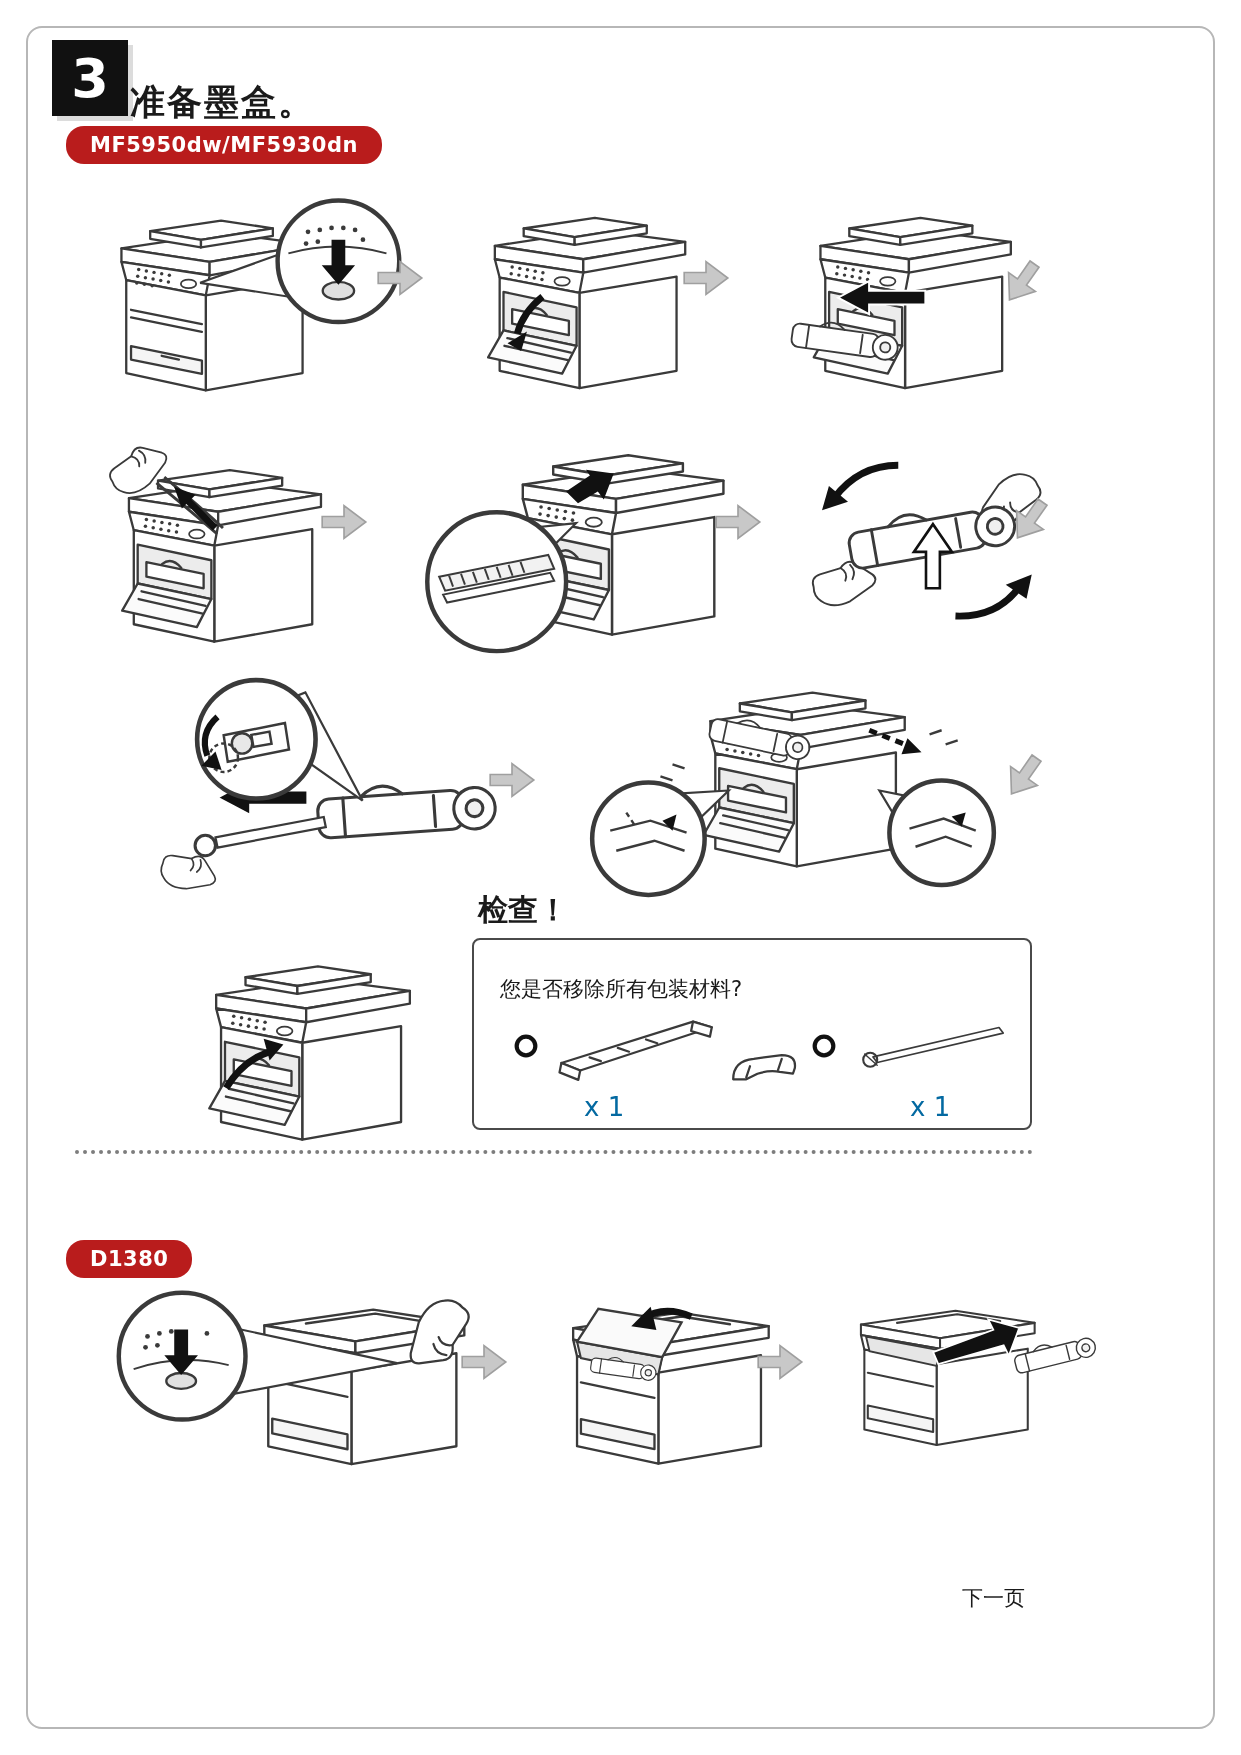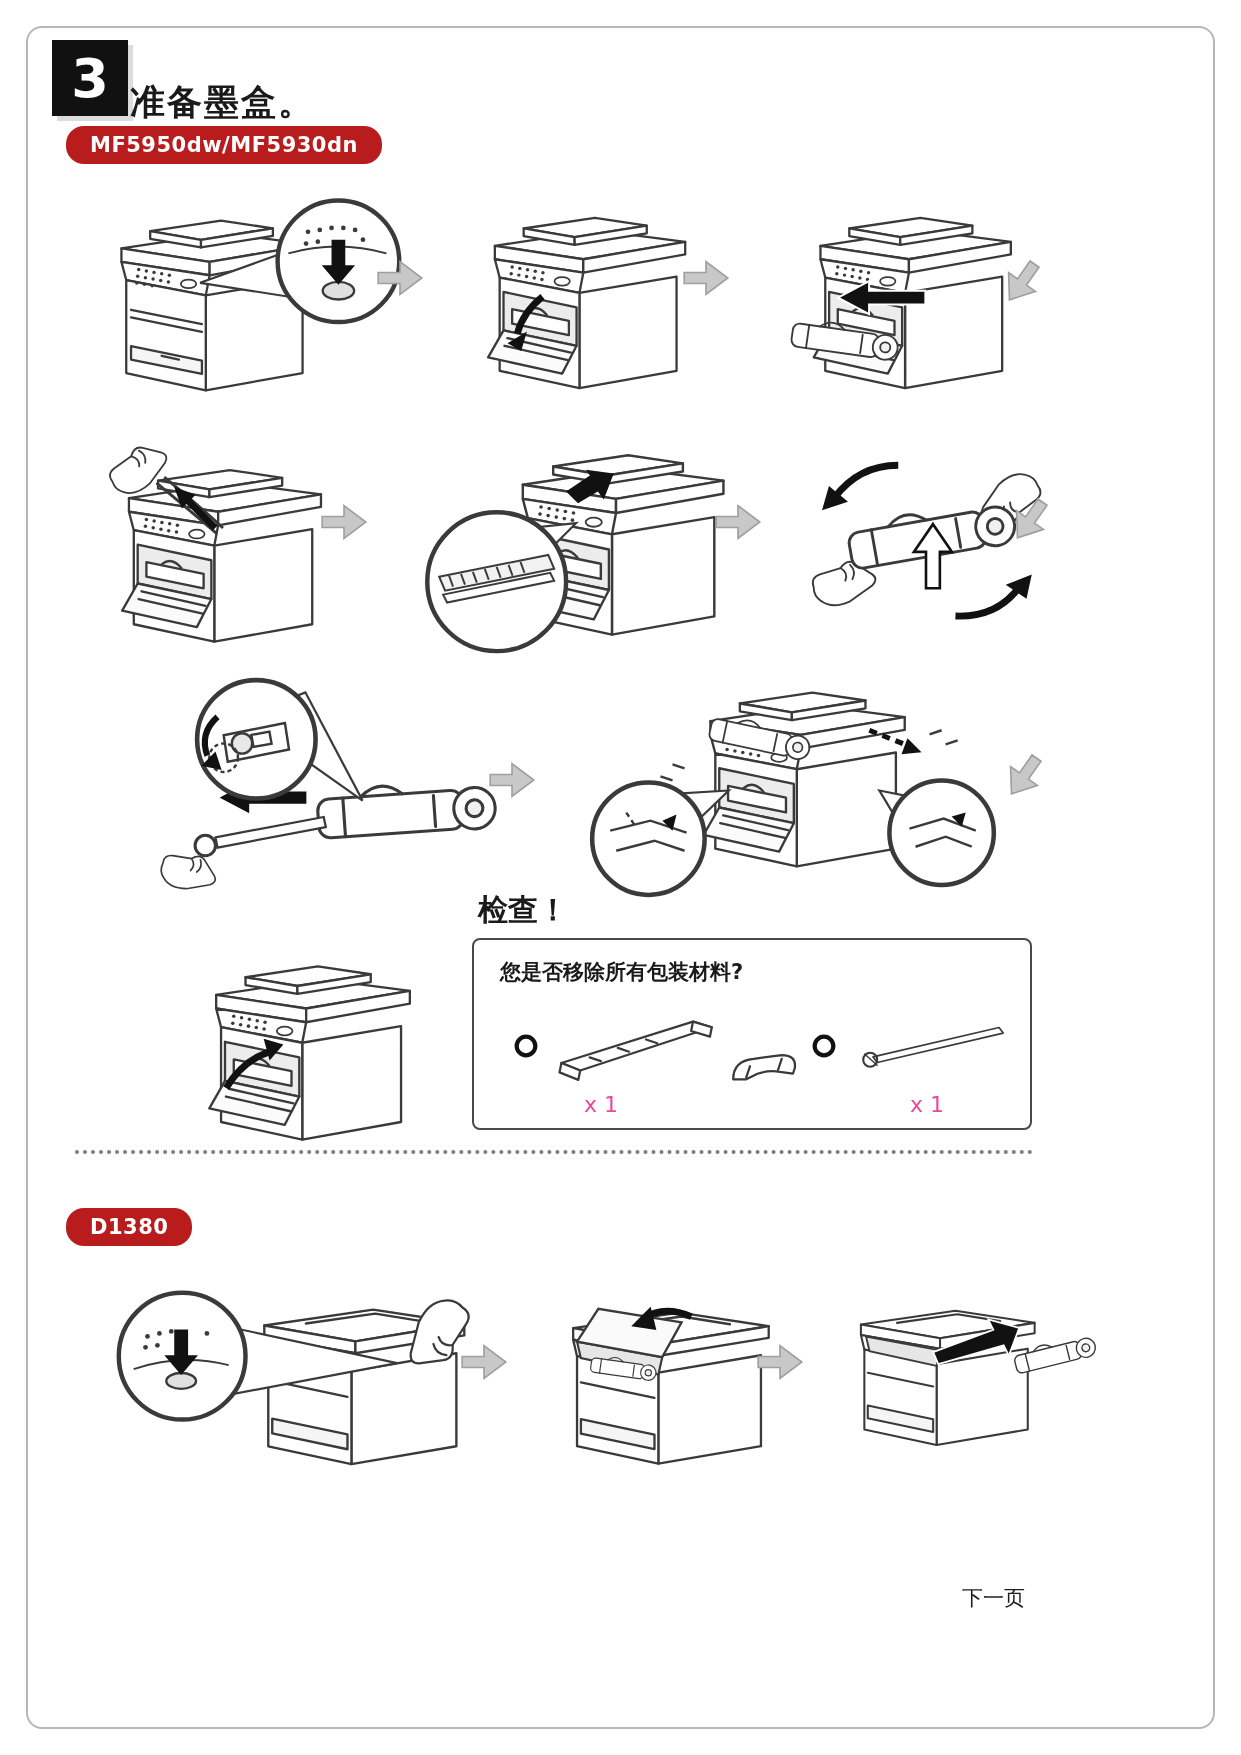--- a/index.html
+++ b/index.html
@@ -12,43 +12,43 @@
     position:absolute;left:52px;top:40px;width:76px;height:76px;background:#111111;
     color:#ffffff;font-size:54px;font-weight:bold;display:flex;align-items:center;justify-content:center;
     box-shadow:5px 5px 0 #dcdcdc;
   }
   .page-title{position:absolute;left:130px;top:56px;font-size:35px;font-weight:bold;letter-spacing:2px;}
   .model-badge{
     position:absolute;background:#b91c1c;color:#ffffff;font-weight:bold;font-size:21px;
     padding:7px 24px;border-radius:18px;letter-spacing:0.5px;
   }
   .badge-mf{left:66px;top:126px;}
-  .badge-d{left:66px;top:1208px;}
+  .badge-d{left:66px;top:1240px;}
   .fig{position:absolute;}
   .fig svg{display:block;width:100%;height:100%;}
   .step-arrow{position:absolute;width:48px;height:40px;}
   .step-arrow svg{display:block;width:100%;height:100%;}
   .step-arrow polygon{fill:#c8c8c8;stroke:#9f9f9f;stroke-width:1.5;}
   .corner{transform:rotate(125deg);}
   .check-heading{position:absolute;left:478px;top:890px;font-size:30px;font-weight:bold;margin:0;font-family:Liberation Serif, serif;}
   .check-box{
     position:absolute;left:472px;top:938px;width:556px;height:188px;
     border:2px solid #4a4a4a;border-radius:8px;background:#ffffff;
   }
-  .check-question{position:absolute;left:26px;top:18px;font-size:21px;font-weight:bold;margin:0;}
+  .check-question{position:absolute;left:26px;top:35px;font-size:21px;font-weight:normal;margin:0;}
   .ring{position:absolute;width:28px;height:28px;}
   .ring svg{display:block;width:100%;height:100%;}
   .ring-1{left:38px;top:92px;}
   .ring-2{left:336px;top:92px;}
   .pk{position:absolute;}
   .pk svg{display:block;width:100%;height:100%;}
   .pk-spacer{left:78px;top:64px;width:188px;height:86px;}
   .pk-handle{left:248px;top:102px;width:84px;height:56px;}
   .pk-tape{left:378px;top:80px;width:168px;height:50px;}
-  .count-label{position:absolute;font-size:22px;color:#ec4899;}
+  .count-label{position:absolute;font-size:26px;color:#0369a1;}
   .count-1{left:110px;top:152px;}
   .count-2{left:436px;top:152px;}
   .dotted-sep{position:absolute;left:75px;top:1150px;width:958px;border-top:4px dotted #7d7d7d;}
   .next-page{position:absolute;left:962px;top:1584px;font-size:21px;}
   .lineart{stroke:#3a3a3a;stroke-width:2.4;stroke-linejoin:round;stroke-linecap:round;fill:#ffffff;}
 </style>
 </head>
 <body>
 
 <div class="page">

